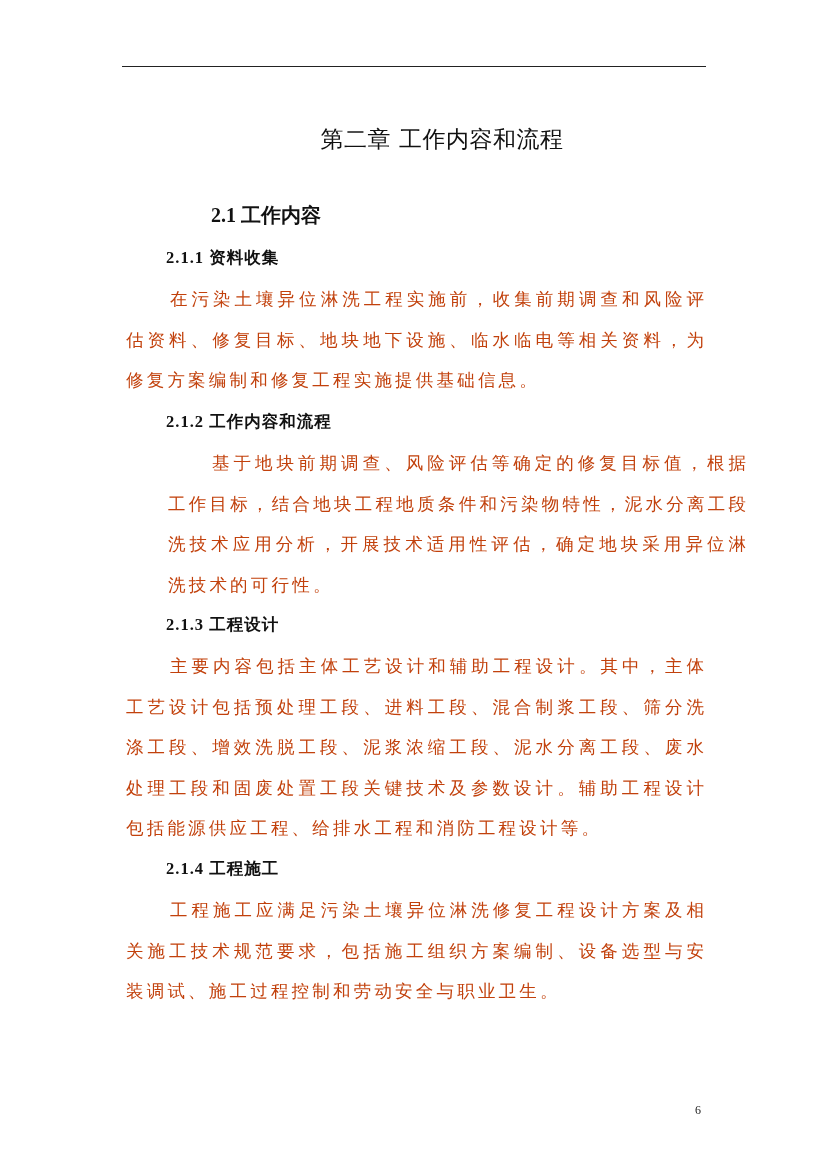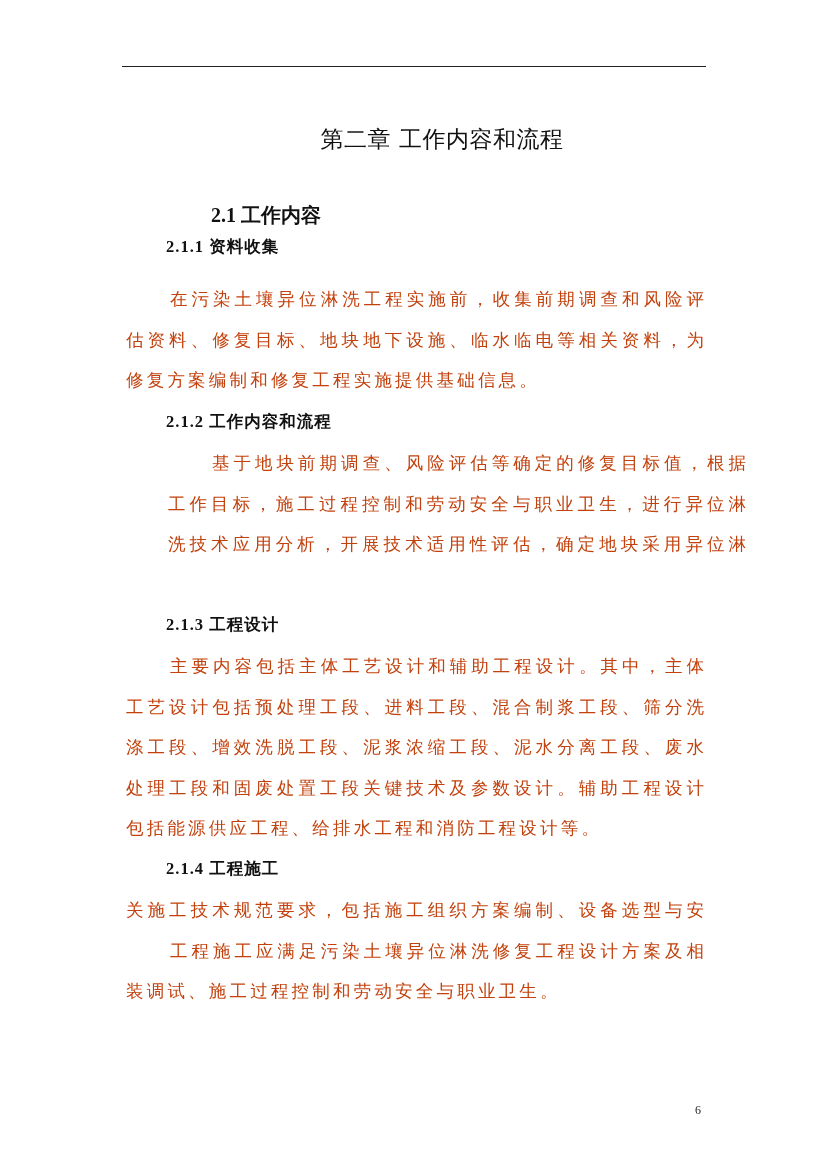--- a/index.html
+++ b/index.html
@@ -45,43 +45,44 @@
 </style>
 </head>
 <body>
 
 <div class="header-rule"></div>
 
 <div class="chapter-title">第二章  工作内容和流程</div>
 
 <div class="h2">2.1 工作内容</div>
 
-<div class="h3" style="top:236px;">2.1.1 资料收集</div>
+<div class="h3" style="top:247px;">2.1.1 资料收集</div>
 <div class="para" style="top:279px;">
   <span class="line first">在污染土壤异位淋洗工程实施前，收集前期调查和风险评</span>
   <span class="line">估资料、修复目标、地块地下设施、临水临电等相关资料，为</span>
   <span class="line last">修复方案编制和修复工程实施提供基础信息。</span>
 </div>
 
 <div class="h3" style="top:411px;">2.1.2 工作内容和流程</div>
 <div class="para" style="top:443px;margin-left:42px;">
   <span class="line first">基于地块前期调查、风险评估等确定的修复目标值，根据</span>
-  <span class="line">工作目标，施工过程控制和劳动安全与职业卫生，进行异位淋</span>
+  <span class="line">工作目标，结合地块工程地质条件和污染物特性，泥水分离工段</span>
   <span class="line">洗技术应用分析，开展技术适用性评估，确定地块采用异位淋</span>
+  <span class="line last">洗技术的可行性。</span>
 </div>
 
 <div class="h3" style="top:614px;">2.1.3 工程设计</div>
 <div class="para" style="top:646px;">
   <span class="line first">主要内容包括主体工艺设计和辅助工程设计。其中，主体</span>
   <span class="line">工艺设计包括预处理工段、进料工段、混合制浆工段、筛分洗</span>
   <span class="line">涤工段、增效洗脱工段、泥浆浓缩工段、泥水分离工段、废水</span>
   <span class="line">处理工段和固废处置工段关键技术及参数设计。辅助工程设计</span>
   <span class="line last">包括能源供应工程、给排水工程和消防工程设计等。</span>
 </div>
 
 <div class="h3" style="top:858px;">2.1.4 工程施工</div>
 <div class="para" style="top:890px;">
+  <span class="line first">工程施工应满足污染土壤异位淋洗修复工程设计方案及相</span>
   <span class="line">关施工技术规范要求，包括施工组织方案编制、设备选型与安</span>
-  <span class="line first">工程施工应满足污染土壤异位淋洗修复工程设计方案及相</span>
   <span class="line last">装调试、施工过程控制和劳动安全与职业卫生。</span>
 </div>
 
 <div class="page-number">6</div>
 
 </body></html>

